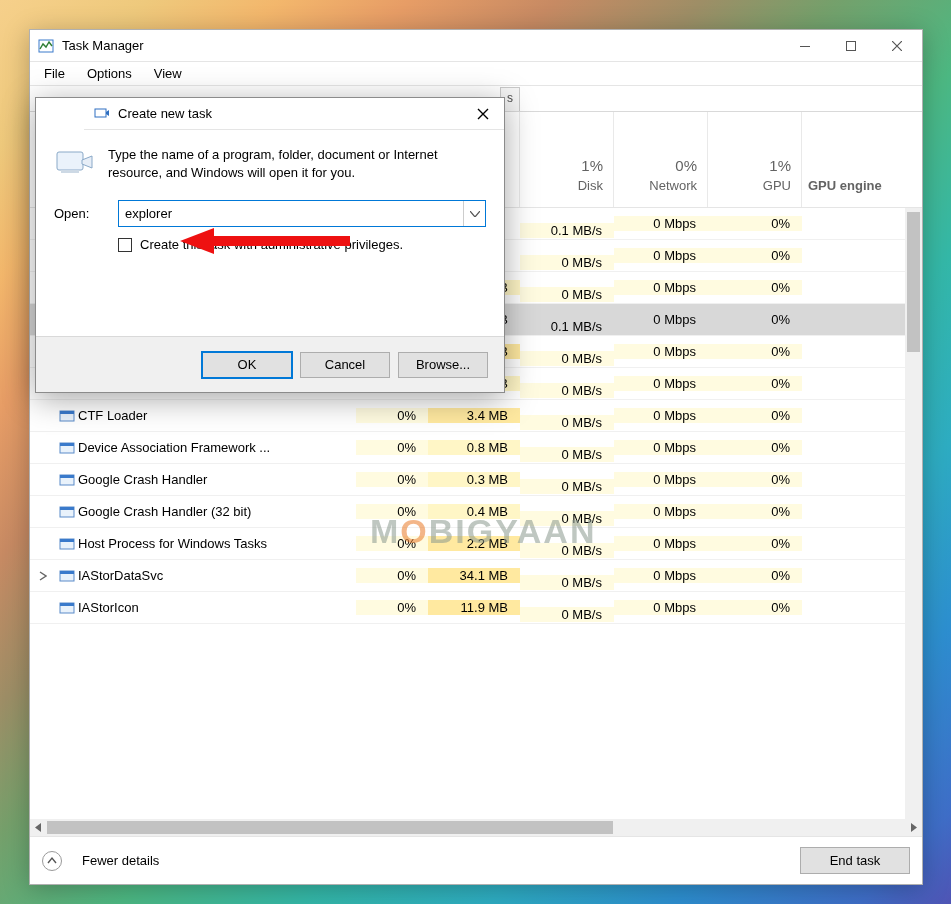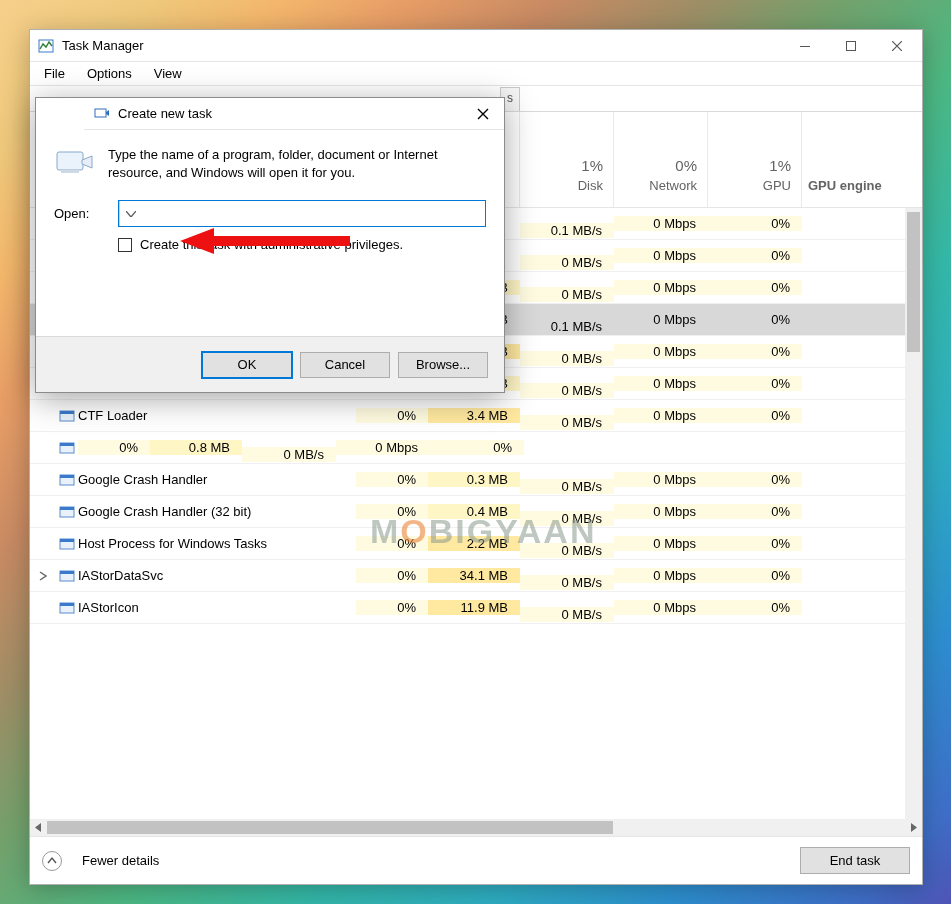--- a/index.html
+++ b/index.html
@@ -402,20 +402,21 @@
           <div class="c-gpu">0%</div>
         </div>
         <div class="row">
           <div class="c-exp"></div>
           <div class="c-icon">
             <span class="ic"><svg width="16" height="16">
                 <rect x="1" y="3" width="14" height="10" fill="#e9f2fb" stroke="#5a8bc9"></rect>
                 <rect x="1" y="3" width="14" height="3" fill="#3a7acb"></rect>
               </svg></span>
           </div>
+          <div class="c-name">Device Association Framework ...</div>
           <div class="c-cpu">0%</div>
           <div class="c-mem">0.8 MB</div>
           <div class="c-disk">0 MB/s</div>
           <div class="c-net">0 Mbps</div>
           <div class="c-gpu">0%</div>
         </div>
         <div class="row">
           <div class="c-exp"></div>
           <div class="c-icon">
             <span class="ic"><svg width="16" height="16">
@@ -551,20 +552,21 @@
           <rect x="3" y="6" width="26" height="18" rx="2" fill="#eaf2fb" stroke="#8aa9c8"></rect>
           <rect x="7" y="24" width="18" height="3" fill="#cdd9e5"></rect>
           <path d="M28 14 L38 10 L38 22 L28 18 Z" fill="#e7eef7" stroke="#8aa9c8"></path>
         </svg>
       </span>
       <div class="desc">Type the name of a program, folder, document or Internet resource, and Windows will open it for you.</div>
     </div>
     <div class="dlg-row2">
       <div class="open-label">Open:</div>
       <div class="combo">
+        <input type="text" value="explorer" style="">
         <div class="dd">
           <svg width="10" height="6" viewBox="0 0 10 6">
               <path d="M0 0 L5 6 L10 0" fill="none" stroke="#555" stroke-width="1.2"></path>
             </svg>
         </div>
       </div>
     </div>
     <div class="dlg-row3">
       <span class="chk"></span>
       <span>Create this task with administrative privileges.</span>

